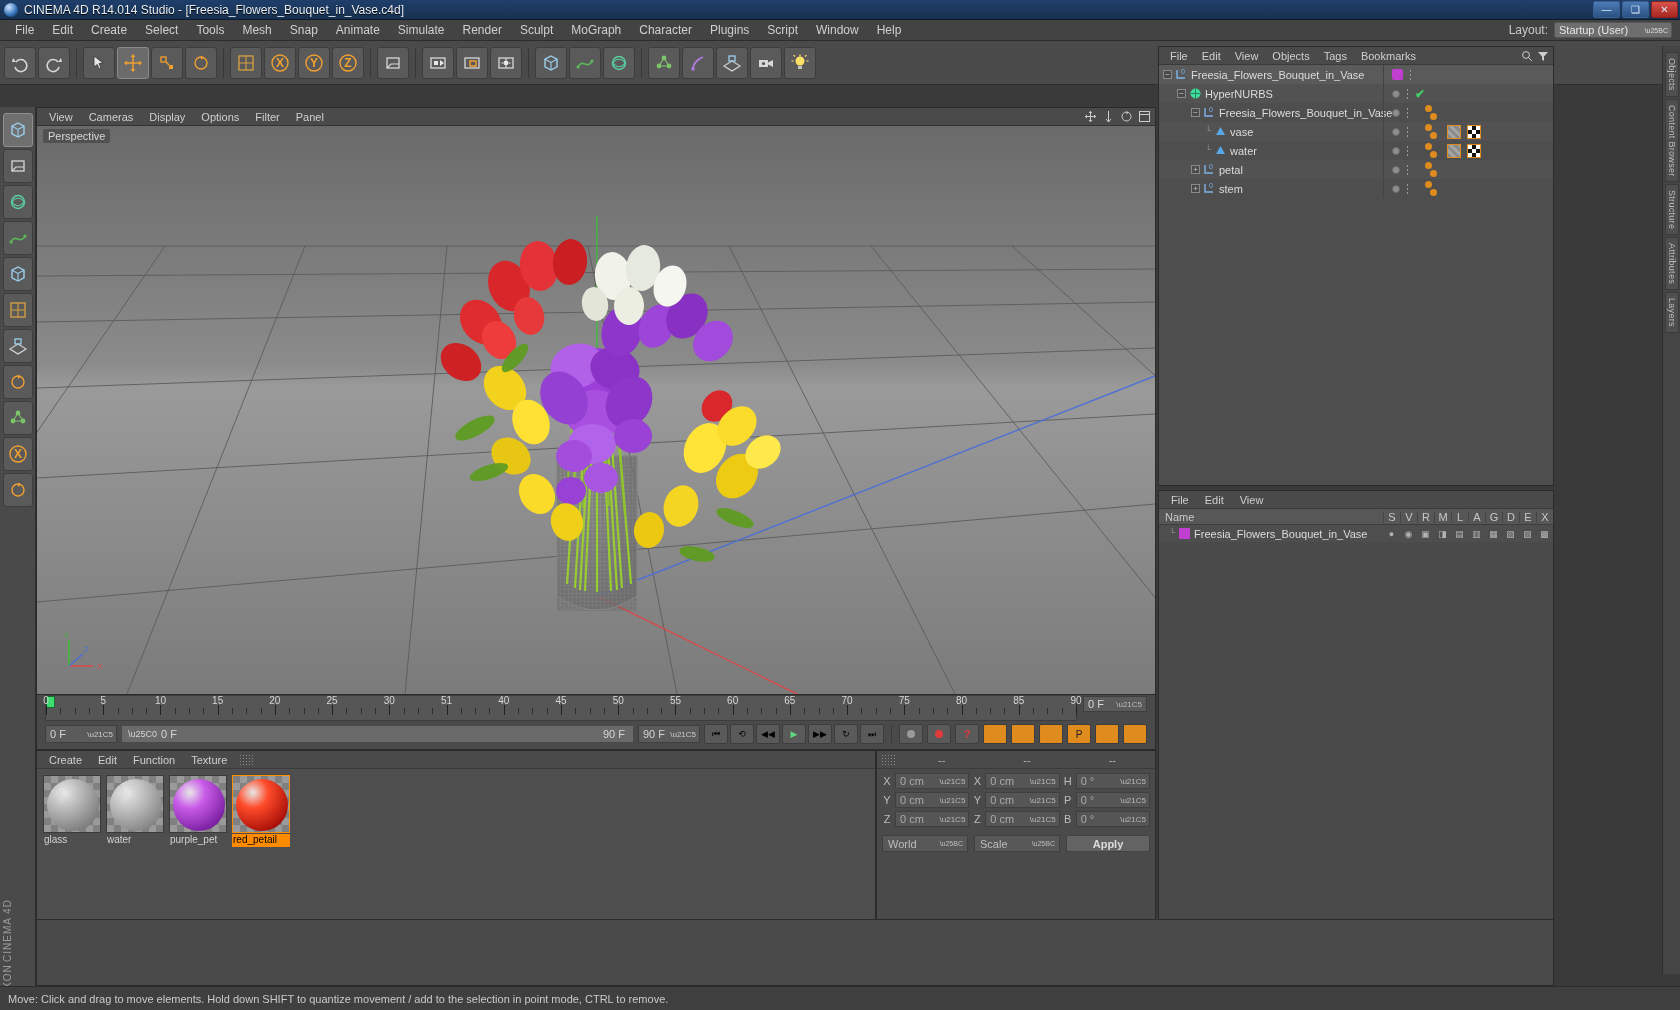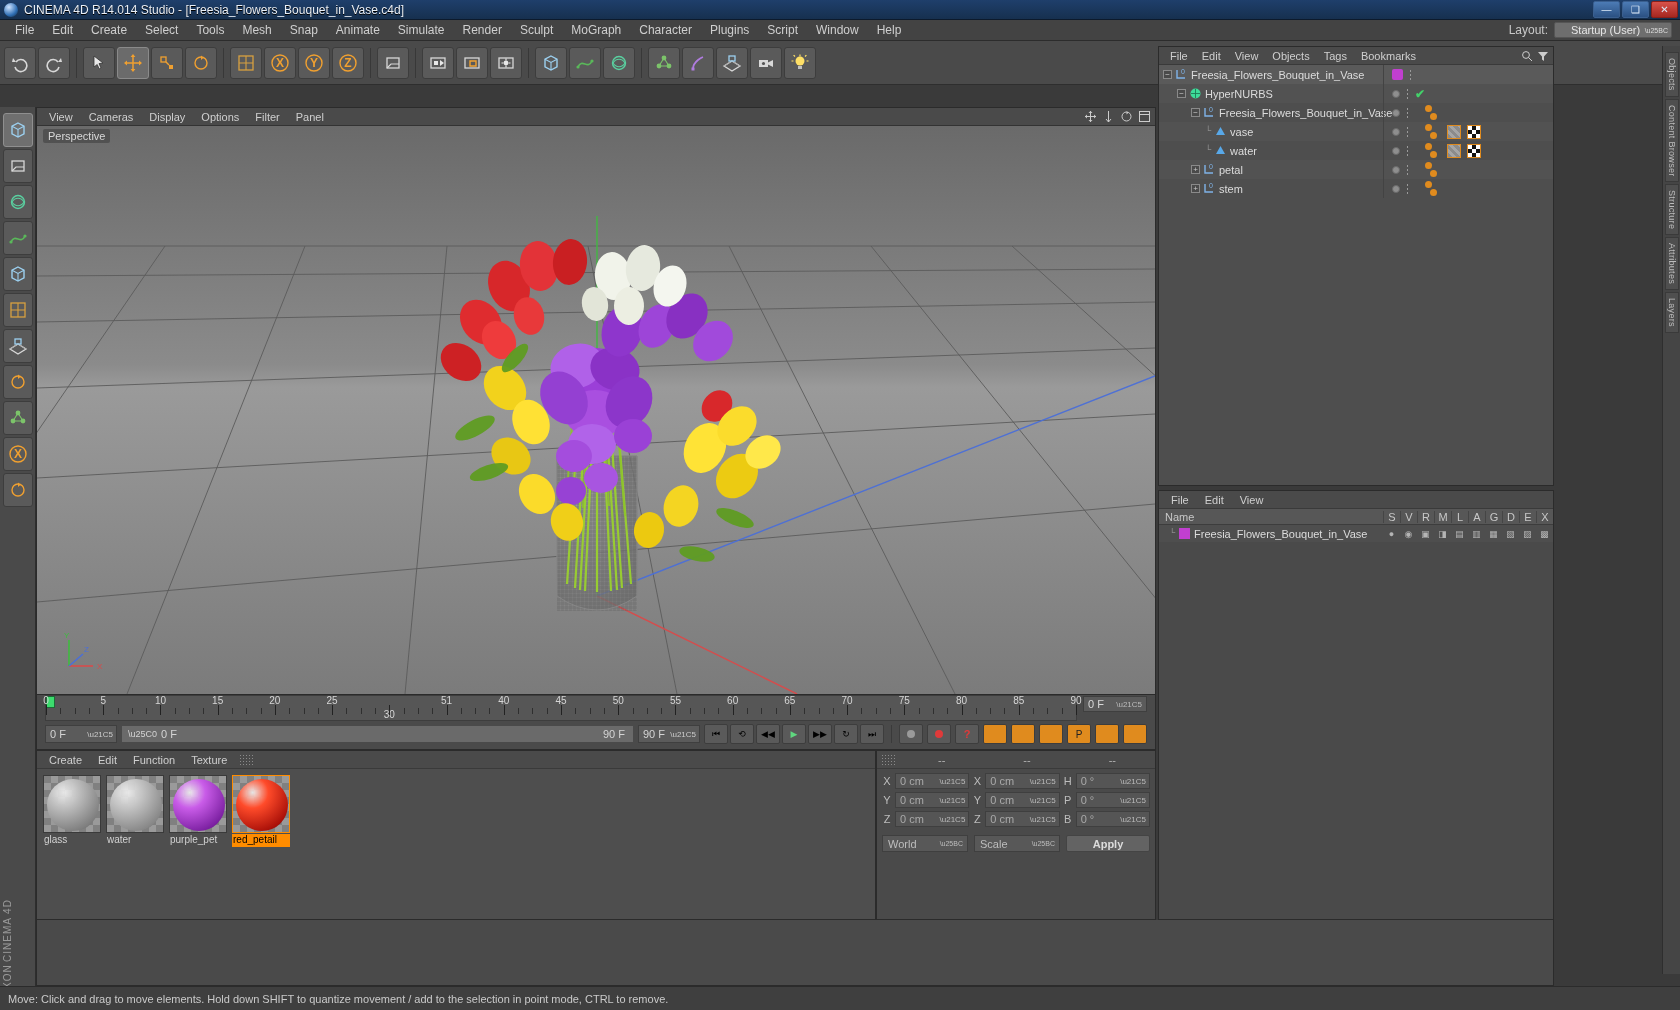--- a/index.html
+++ b/index.html
@@ -27,21 +27,21 @@
           display:flex;align-items:center;justify-content:center;}
   .tb-btn.close{background:linear-gradient(#d8524a,#a62720);border-color:#8a2018;}
 
   
   .menubar{height:21px;background:#434343;display:flex;align-items:center;
            padding-left:6px;border-bottom:1px solid #2c2c2c;}
   .menubar .mi{color:#cfcfcf;font-size:12px;padding:0 9px;line-height:21px;}
   .layout-wrap{margin-left:auto;display:flex;align-items:center;gap:6px;padding-right:8px;}
   .layout-lbl{color:#c9c9c9;font-size:12px;}
   .layout-sel{background:#6e6e6e;border:1px solid #555;color:#e6e6e6;font-size:11px;
-              height:16px;width:118px;display:flex;align-items:center;padding:0 16px;
+              height:16px;width:118px;display:flex;align-items:center;padding:0 4px;
               border-radius:2px;position:relative;}
   .layout-sel .arrw{position:absolute;right:3px;font-size:7px;color:#ddd;}
 
   
   .toolbar{height:44px;background:#4a4a4a;display:flex;align-items:center;
            padding:0 4px;border-bottom:1px solid #2e2e2e;gap:2px;}
   .tb-sep{width:1px;height:30px;background:#383838;margin:0 4px;}
   .tbtn{width:32px;height:32px;border-radius:3px;background:#5a5a5a;
         border:1px solid #3d3d3d;display:flex;align-items:center;justify-content:center;
         position:relative;}
@@ -656,21 +656,21 @@
         <div class="tick" style="left: 23.6111%;"></div>
         <div class="tick" style="left: 25%;"></div>
         <div class="tick" style="left: 26.3889%;"></div>
         <div class="tick" style="left: 27.7778%;"></div>
         <div class="tlab" style="left: 27.7778%;">25</div>
         <div class="tickmaj" style="left: 27.7778%;"></div>
         <div class="tick" style="left: 29.1667%;"></div>
         <div class="tick" style="left: 30.5556%;"></div>
         <div class="tick" style="left: 31.9444%;"></div>
         <div class="tick" style="left: 33.3333%;"></div>
-        <div class="tlab" style="left: 33.3333%; margin-top: 14px;">30</div>
+        <div class="tlab" style="left: 33.3333%;">30</div>
         <div class="tickmaj" style="left: 33.3333%;"></div>
         <div class="tick" style="left: 34.7222%;"></div>
         <div class="tick" style="left: 36.1111%;"></div>
         <div class="tick" style="left: 37.5%;"></div>
         <div class="tick" style="left: 38.8889%;"></div>
         <div class="tlab" style="left: 38.8889%;">51</div>
         <div class="tickmaj" style="left: 38.8889%;"></div>
         <div class="tick" style="left: 40.2778%;"></div>
         <div class="tick" style="left: 41.6667%;"></div>
         <div class="tick" style="left: 43.0556%;"></div>

